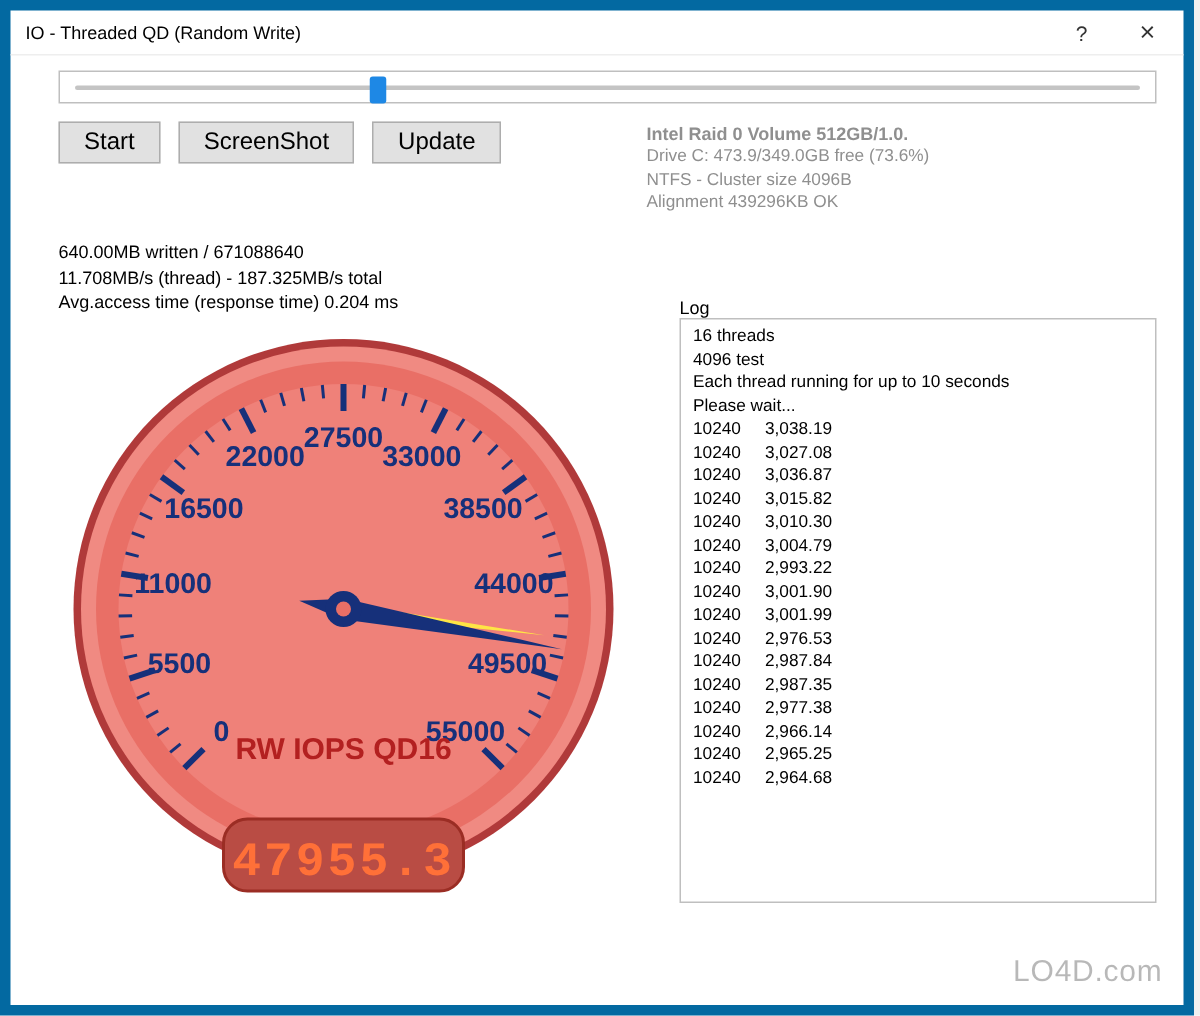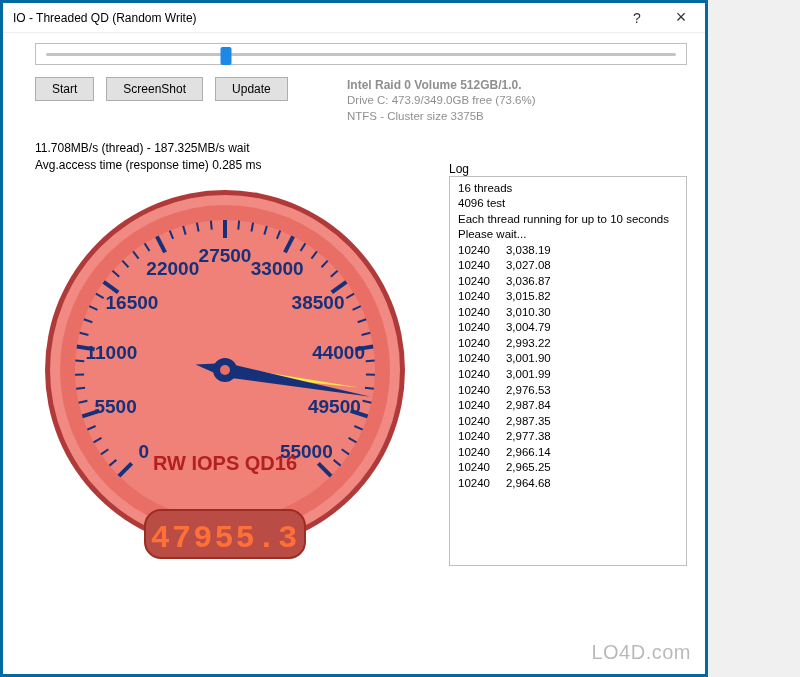--- a/index.html
+++ b/index.html
@@ -4,24 +4,24 @@
 <style>
   * { box-sizing: border-box; }
   body {
     margin: 0;
     font-family: "Segoe UI", Arial, sans-serif;
     font-size: 12px;
     background: #f0f0f0;
     color: #000;
   }
   .window {
-    width: 708px;
+    width: 796px;
     height: 677px;
     background: #fff;
-    border: 3px solid #0369a1;
+    border: 7px solid #0369a1;
     position: relative;
     display: flex;
     flex-direction: column;
   }
   .titlebar {
     height: 30px;
     display: flex;
     align-items: center;
     padding: 0 2px 0 10px;
     border-bottom: 1px solid #eee;
@@ -74,21 +74,21 @@
   .toolbar {
     display: flex;
     align-items: flex-start;
     gap: 12px;
     margin-top: 6px;
   }
   .btn {
     border: 1px solid #adadad;
     background: #e1e1e1;
     padding: 4px 16px;
-    font-size: 12px;
+    font-size: 16px;
     min-width: 50px;
     text-align: center;
   }
   .block-size { margin-left: 10px; }
   .block-size select {
     width: 105px;
     font-size: 12px;
     background: #fff;
     border: 1px solid #7a7a7a;
     height: 22px;
@@ -173,27 +173,29 @@
 
     <div class="toolbar">
       <div class="btn">Start</div>
       <div class="btn">ScreenShot</div>
       <div class="btn">Update</div>
 
 
       <div class="drive-info">
         <div class="primary">Intel Raid 0 Volume 512GB/1.0.</div>
         <div>Drive C: 473.9/349.0GB free (73.6%)</div>
-        <div>NTFS - Cluster size 3375B</div>
+        <div>NTFS - Cluster size 4096B</div>
+        <div>Alignment 439296KB OK</div>
       </div>
     </div>
 
     <div class="stats">
-      <div>11.708MB/s (thread) - 187.325MB/s wait</div>
-      <div>Avg.access time (response time) 0.285 ms</div>
+      <div>640.00MB written / 671088640</div>
+      <div>11.708MB/s (thread) - 187.325MB/s total</div>
+      <div>Avg.access time (response time) 0.204 ms</div>
     </div>
 
     <div class="lower">
 
       <div class="gauge-wrap">
         <svg viewBox="0 0 380 400" width="380" height="400">
 
           <circle cx="190" cy="190" r="180" fill="#b03a3a"></circle>
           <circle cx="190" cy="190" r="175" fill="#f08a82"></circle>
           <circle cx="190" cy="190" r="165" fill="#e96f66"></circle>

